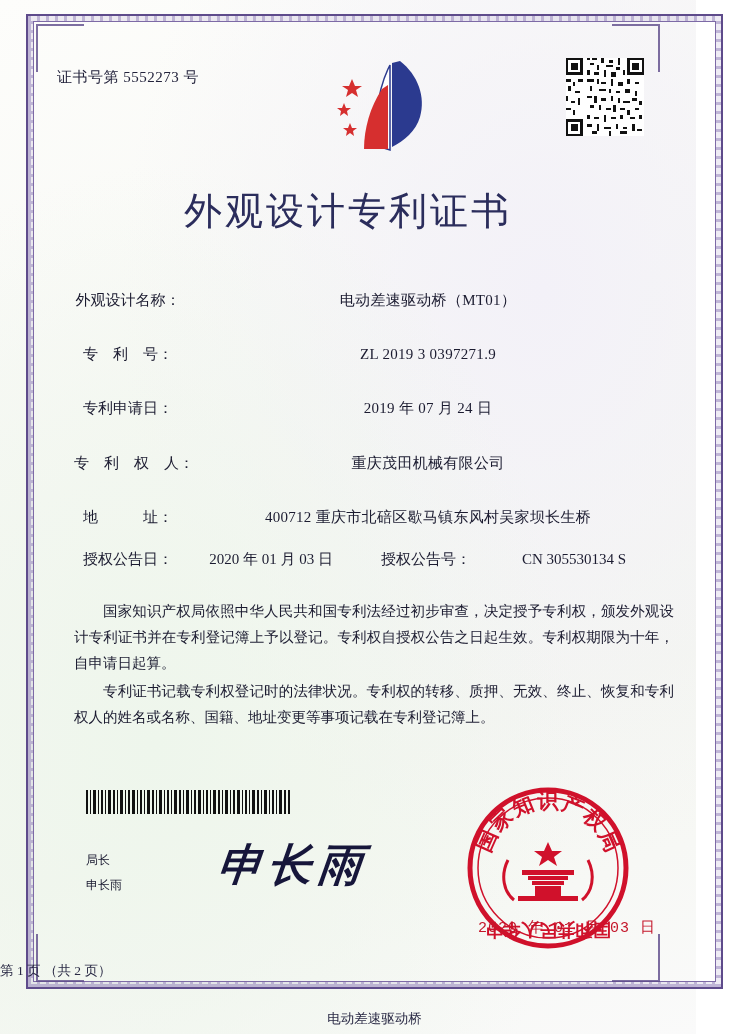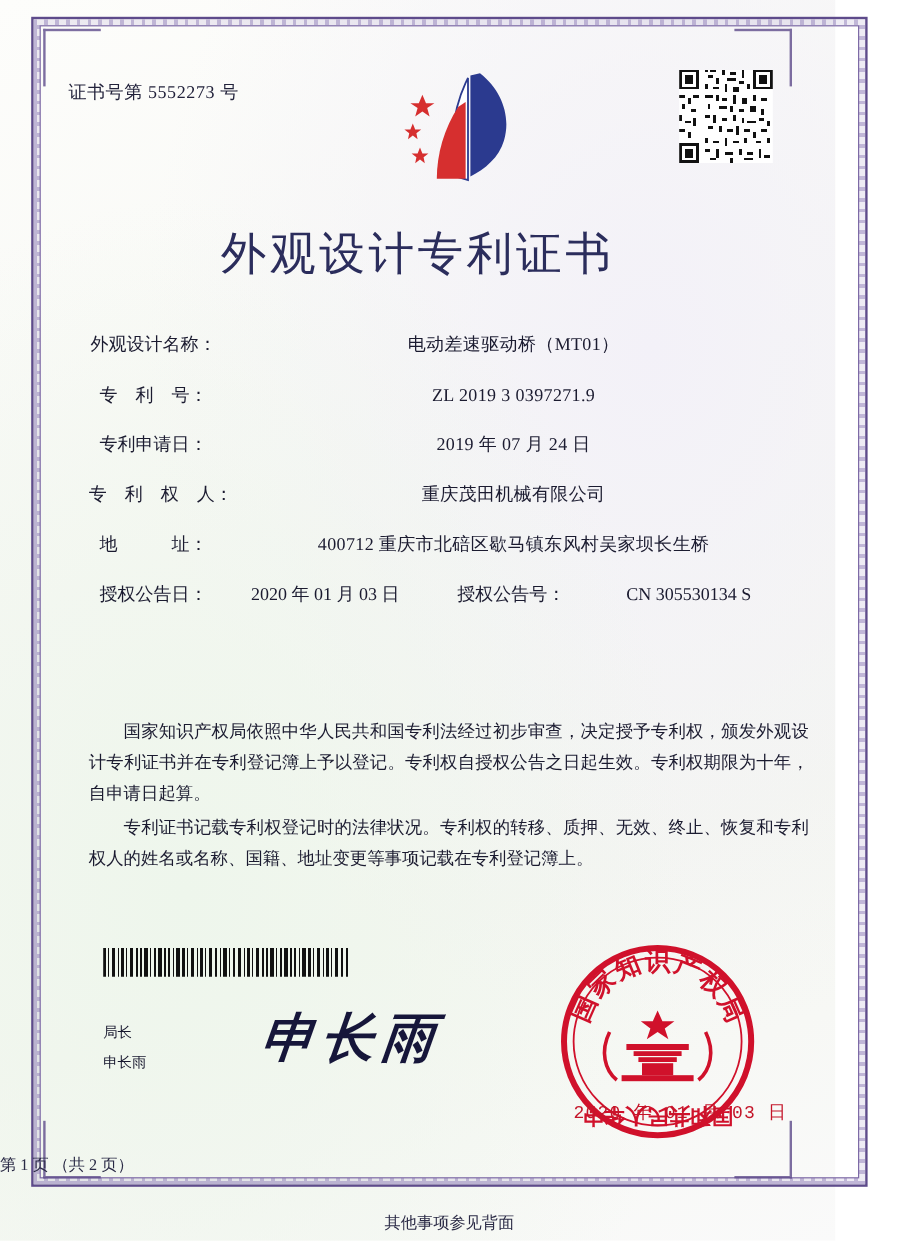--- a/index.html
+++ b/index.html
@@ -126,20 +126,21 @@
   }
   .field .lab {
     width: 108px;
     flex: 0 0 108px;
     letter-spacing: 0px;
     white-space: nowrap;
   }
   .field .val {
     flex: 1;
     letter-spacing: .3px;
+    margin-top: 13px;
   }
   .field.two-col .lab2 {
     width: 96px;
     flex: 0 0 96px;
     margin-left: 18px;
     white-space: nowrap;
   }
   .field.two-col .val1 {
     flex: 0 0 178px;
   }
@@ -154,21 +155,20 @@
     top: 598px;
     width: 600px;
     font-size: 14.5px;
     line-height: 26px;
     color: #1b1b30;
     text-align: justify;
   }
   .paras p {
     margin: 0 0 2px 0;
     text-indent: 2em;
-    font-family: Liberation Mono, monospace;
   }
 
   
   .barcode {
     position: absolute;
     left: 86px;
     top: 790px;
     width: 205px;
     height: 24px;
   }
@@ -466,13 +466,13 @@
       <path d="M-40 -12 C-48 4 -44 20 -34 28" fill="none" stroke="#d0112b" stroke-width="3"></path>
       <path d="M40 -12 C48 4 44 20 34 28" fill="none" stroke="#d0112b" stroke-width="3"></path>
     </g>
   </svg>
 
   <div class="seal-date">2020 年 01 月 03 日</div>
 
   <div class="page-no">第 1 页 （共 2 页）</div>
 </div>
 
-<div class="back-note">其他事项参见背面</div>
+<div class="back-note">电动差速驱动桥</div>
 
 </body></html>

